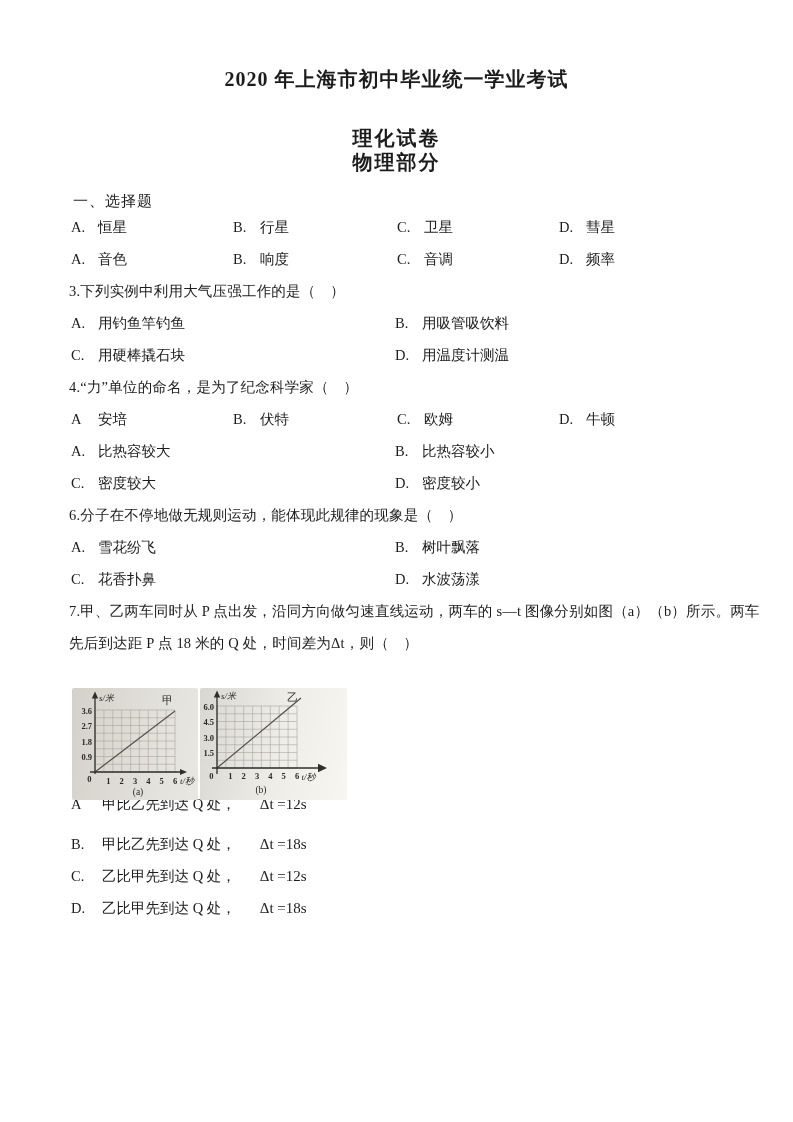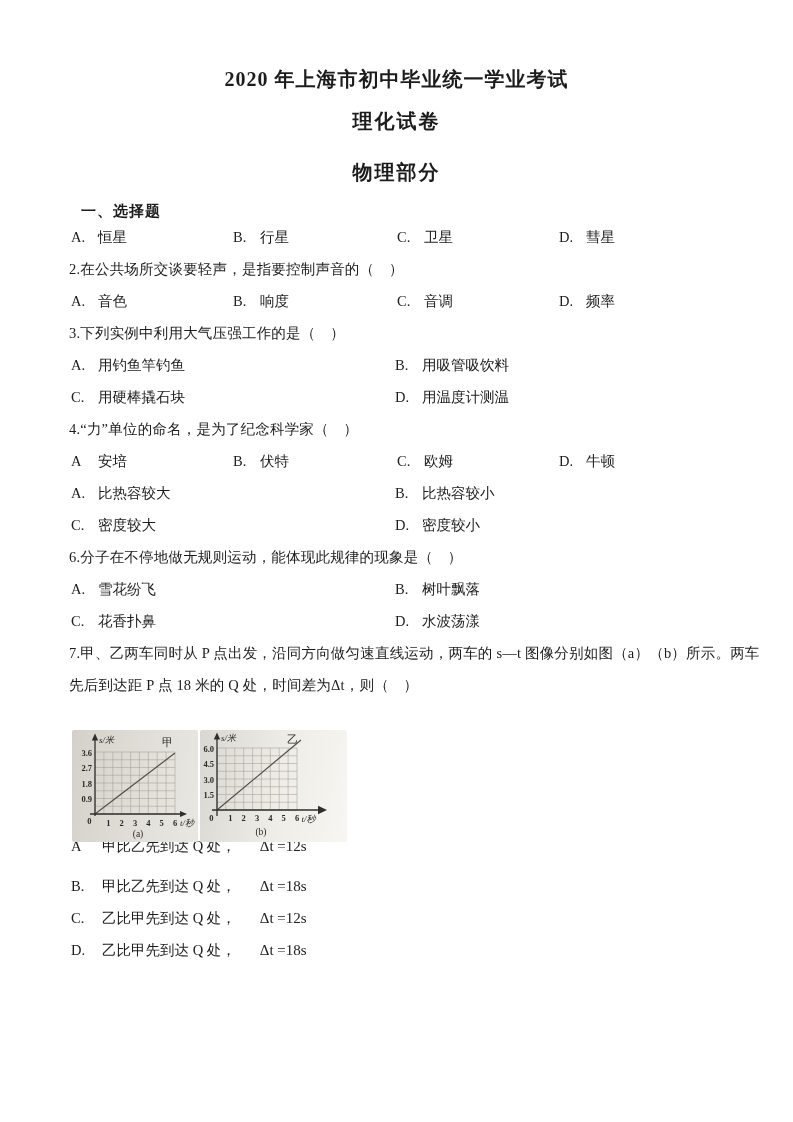--- a/index.html
+++ b/index.html
@@ -5,24 +5,24 @@
   * { margin:0; padding:0; box-sizing:border-box; }
   html,body { background:#ffffff; }
   .page {
     width:793px; height:1122px; background:#ffffff; color:#1c1c1c;
     font-family:"Liberation Serif","DejaVu Serif",serif;
     position:relative; overflow:hidden;
   }
   .header { padding-top:67px; text-align:center; }
   .title   { font-size:20px; font-weight:700; line-height:24px; letter-spacing:1px; }
   .subtitle{ font-size:20px; font-weight:700; line-height:24px; letter-spacing:2px; }
-  .sub1 { margin-top:18px;font-family:Liberation Serif, serif; }
-  .sub2 { margin-top:27px; }
+  .sub1 { margin-top:35px;font-family:Liberation Serif, serif; }
+  .sub2 { margin-top:0; }
   .content { padding:0 56px 0 69px; }
-  .heading { margin-top:17px; margin-left:12px; font-size:15px; font-weight:700; line-height:20px; letter-spacing:1px; }
+  .heading { margin-top:17px; margin-left:4px; font-size:15px; font-weight:400; line-height:20px; letter-spacing:1px; }
   .row { height:32px; line-height:32px; font-size:14.5px; white-space:nowrap; }
   .stem { letter-spacing:0.2px; }
   .opts { display:flex; padding-left:2px; }
   .opt  { display:flex; }
   .opts4 .opt:nth-child(1){ width:162px; }
   .opts4 .opt:nth-child(2){ width:164px; }
   .opts4 .opt:nth-child(3){ width:162px; }
   .opts2 .opt:nth-child(1){ width:324px; }
   .olabel { display:inline-block; width:27px; }
   .figure { margin-top:11px; height:112px; position:relative; }
@@ -69,21 +69,20 @@
       <span class="opt">
           <span class="olabel">C.</span>
           <span class="otext">卫星</span>
         </span>
       <span class="opt">
           <span class="olabel">D.</span>
           <span class="otext">彗星</span>
         </span>
     </div>
 
-    <div class="row stem">2.在公共场所交谈要轻声，是指要控制声音的（　）</div>
     <div class="row opts opts4">
       <span class="opt">
           <span class="olabel">A.</span>
           <span class="otext">音色</span>
         </span>
       <span class="opt">
           <span class="olabel">B.</span>
           <span class="otext">响度</span>
         </span>
       <span class="opt">

